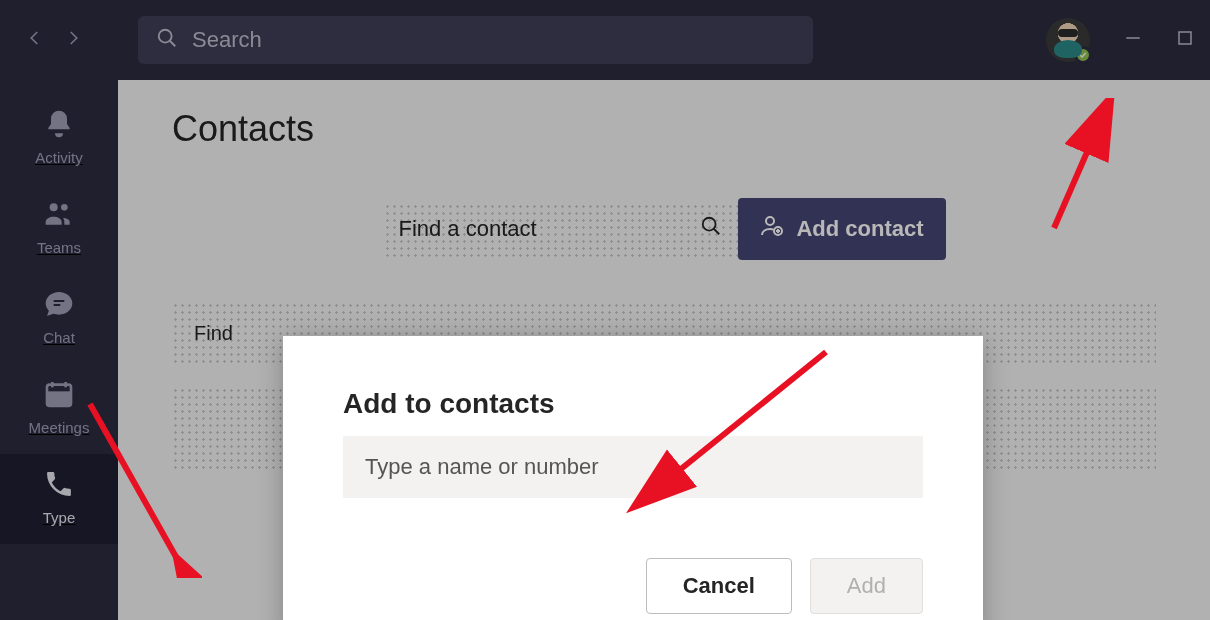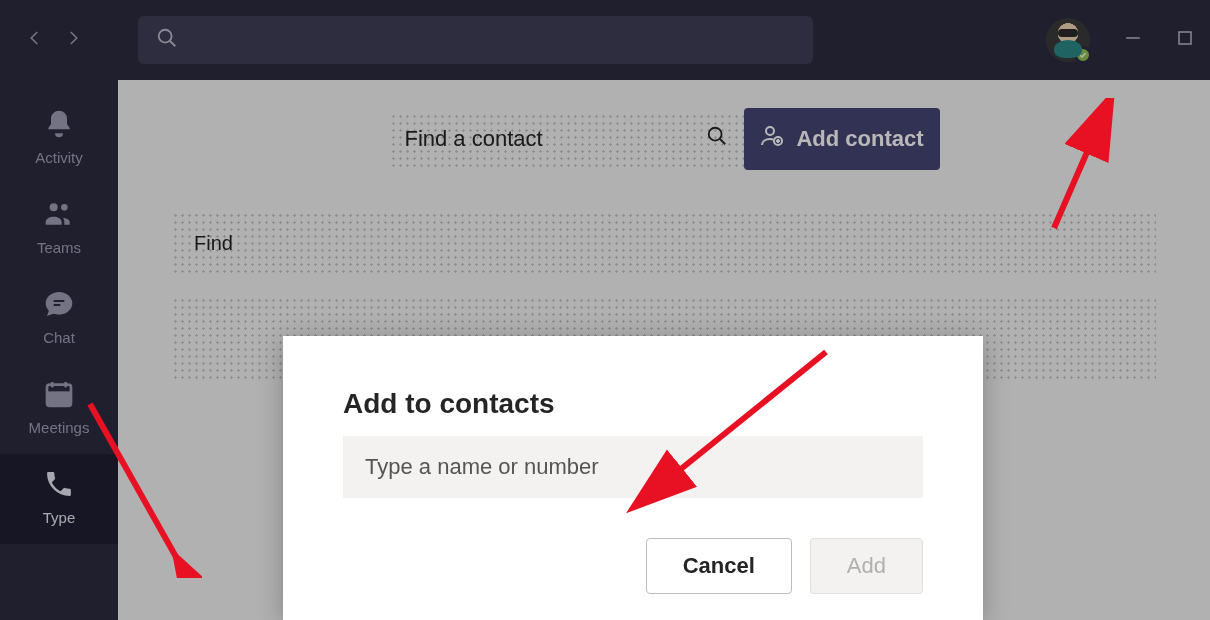--- a/index.html
+++ b/index.html
@@ -70,20 +70,21 @@
 
   .body-row { display: flex; height: calc(100% - 80px); }
 
   .rail {
     width: 118px;
     background: #2b2b40;
     display: flex;
     flex-direction: column;
     align-items: center;
     padding-top: 14px;
+    text-decoration: underline;
   }
   .rail-item {
     width: 100%;
     display: flex;
     flex-direction: column;
     align-items: center;
     gap: 6px;
     padding: 14px 0 18px;
     color: #a0a0b8;
     font-size: 15px;
@@ -117,21 +118,21 @@
     justify-content: space-between;
   }
   .find-wrap span { font-size: 22px; color: #252525; }
   .find-wrap svg { width: 22px; height: 22px; color:#252525;}
 
   .add-contact-btn {
     background: #464775;
     color: #ffffff;
     font-size: 22px;
     font-weight: 600;
-    padding: 16px 16px;
+    padding: 16px 22px;
     border: none;
     display: flex; align-items: center; gap: 12px;
     border-radius: 4px;
   }
   .add-contact-btn svg { width: 24px; height: 24px; }
 
   .contacts-table-head {
     background-image: radial-gradient(#c7c7c7 1.1px, transparent 1.1px);
     background-size: 7px 7px;
     padding: 20px 22px;
@@ -161,21 +162,21 @@
   }
   .modal-title { font-size: 28px; font-weight: 700; color: #252525; margin-bottom: 16px; }
   .modal-input {
     width: 100%;
     background: #f3f2f1;
     border: none;
     font-size: 22px;
     padding: 18px 22px;
     color: #252525;
     outline: none;
-    margin-bottom: 40px;
+    margin-bottom: 60px;
   }
   .modal-input::placeholder { color: #555; }
   .modal-actions { display:flex; justify-content:flex-end; gap: 18px; }
   .btn {
     font-size: 22px;
     padding: 14px 36px;
     border-radius: 4px;
     cursor: pointer;
   }
   .btn-cancel { background: #fff; border: 1px solid #bdbdbd; color: #252525; font-weight:600;text-align:right;}
@@ -204,20 +205,21 @@
         </svg>
     </span>
   </div>
   <div class="search-wrap">
     <span>
       <svg viewBox="0 0 24 24" width="22" height="22" fill="none" stroke="currentColor" stroke-width="2">
           <circle cx="10" cy="10" r="7"></circle>
           <line x1="21" y1="21" x2="15" y2="15"></line>
         </svg>
     </span>
+    <input type="text" placeholder="Search" style="">
   </div>
   <div class="titlebar-right">
     <div class="avatar">
       <span class="presence">
         <svg viewBox="0 0 24 24" fill="none" stroke="#fff" stroke-width="4">
             <polyline points="4 13 9 18 20 6"></polyline>
           </svg>
       </span>
     </div>
     <div class="win-btns">
@@ -283,20 +285,21 @@
       <span>
         <svg viewBox="0 0 24 24" fill="currentColor">
             <path d="M6.6 10.8a15 15 0 0 0 6.6 6.6l2.2-2.2a1 1 0 0 1 1-.25 11 11 0 0 0 3.5.55 1 1 0 0 1 1 1V20a1 1 0 0 1-1 1A17 17 0 0 1 3 4a1 1 0 0 1 1-1h3.5a1 1 0 0 1 1 1 11 11 0 0 0 .55 3.5 1 1 0 0 1-.25 1L6.6 10.8z"></path>
           </svg>
       </span>
       <span>Type</span>
     </div>
   </div>
 
   <div class="main">
+    <h1 class="page-title">Contacts</h1>
 
     <div class="find-row">
       <div class="find-wrap">
         <span>Find a contact</span>
         <span>
           <svg viewBox="0 0 24 24" fill="none" stroke="currentColor" stroke-width="2">
               <circle cx="10" cy="10" r="7"></circle>
               <line x1="21" y1="21" x2="15" y2="15"></line>
             </svg>
         </span>

